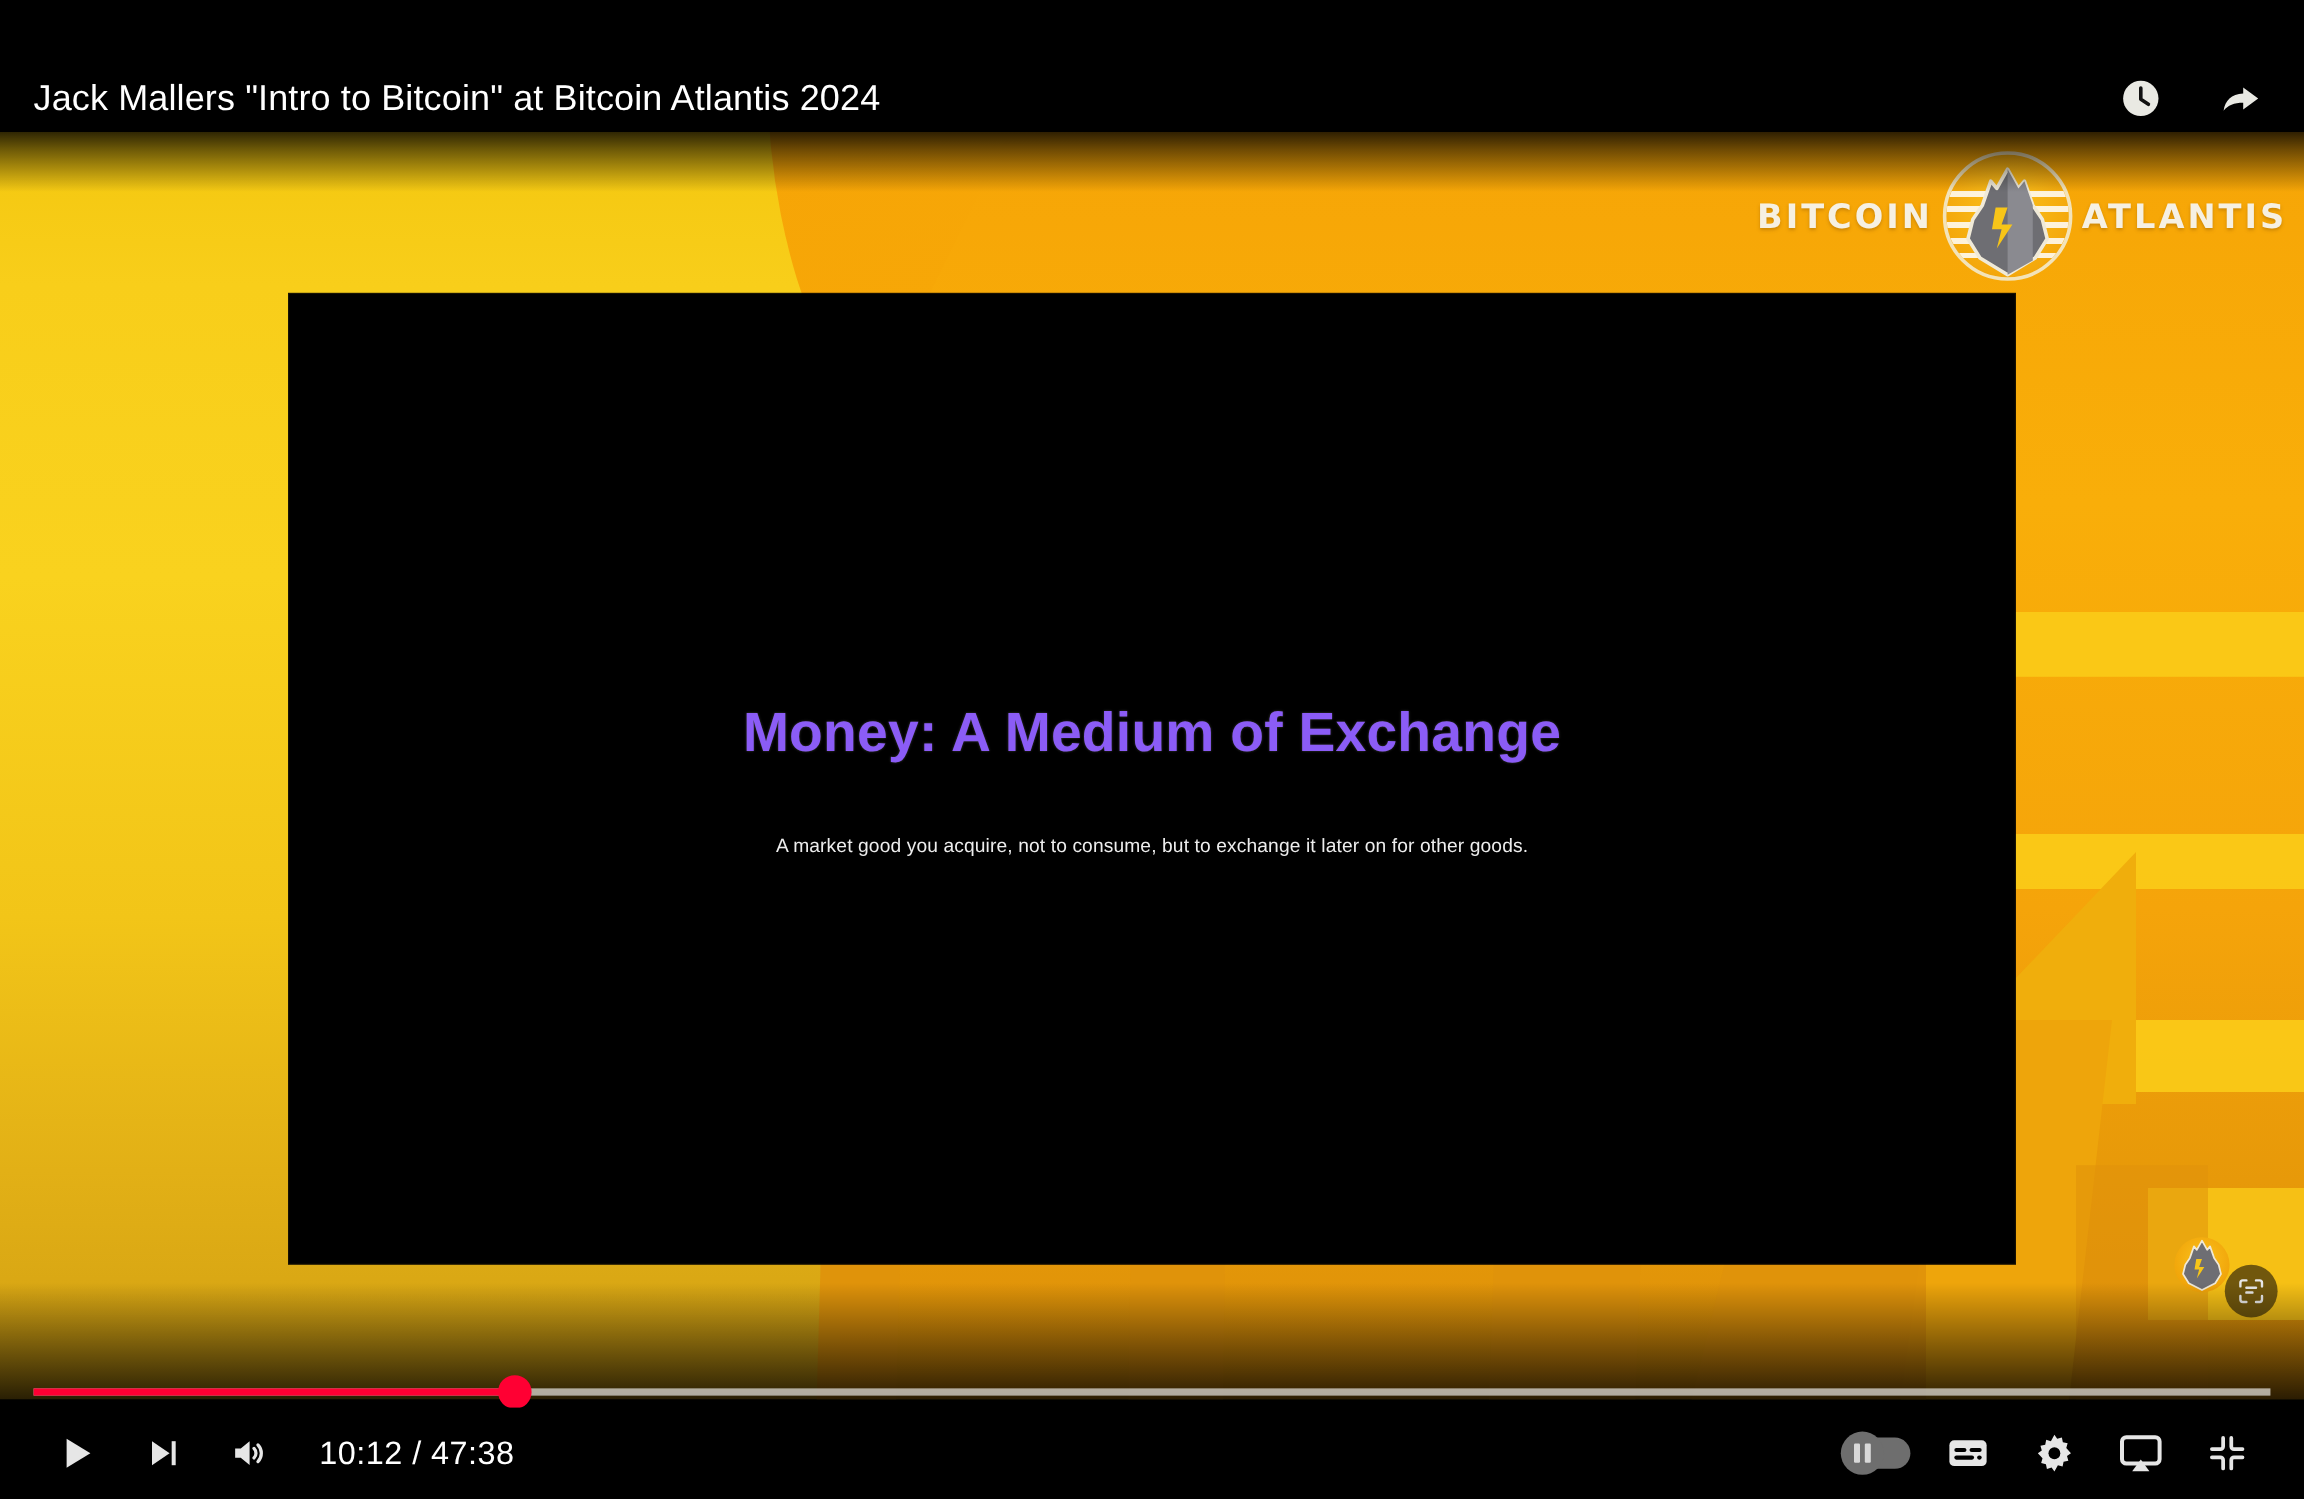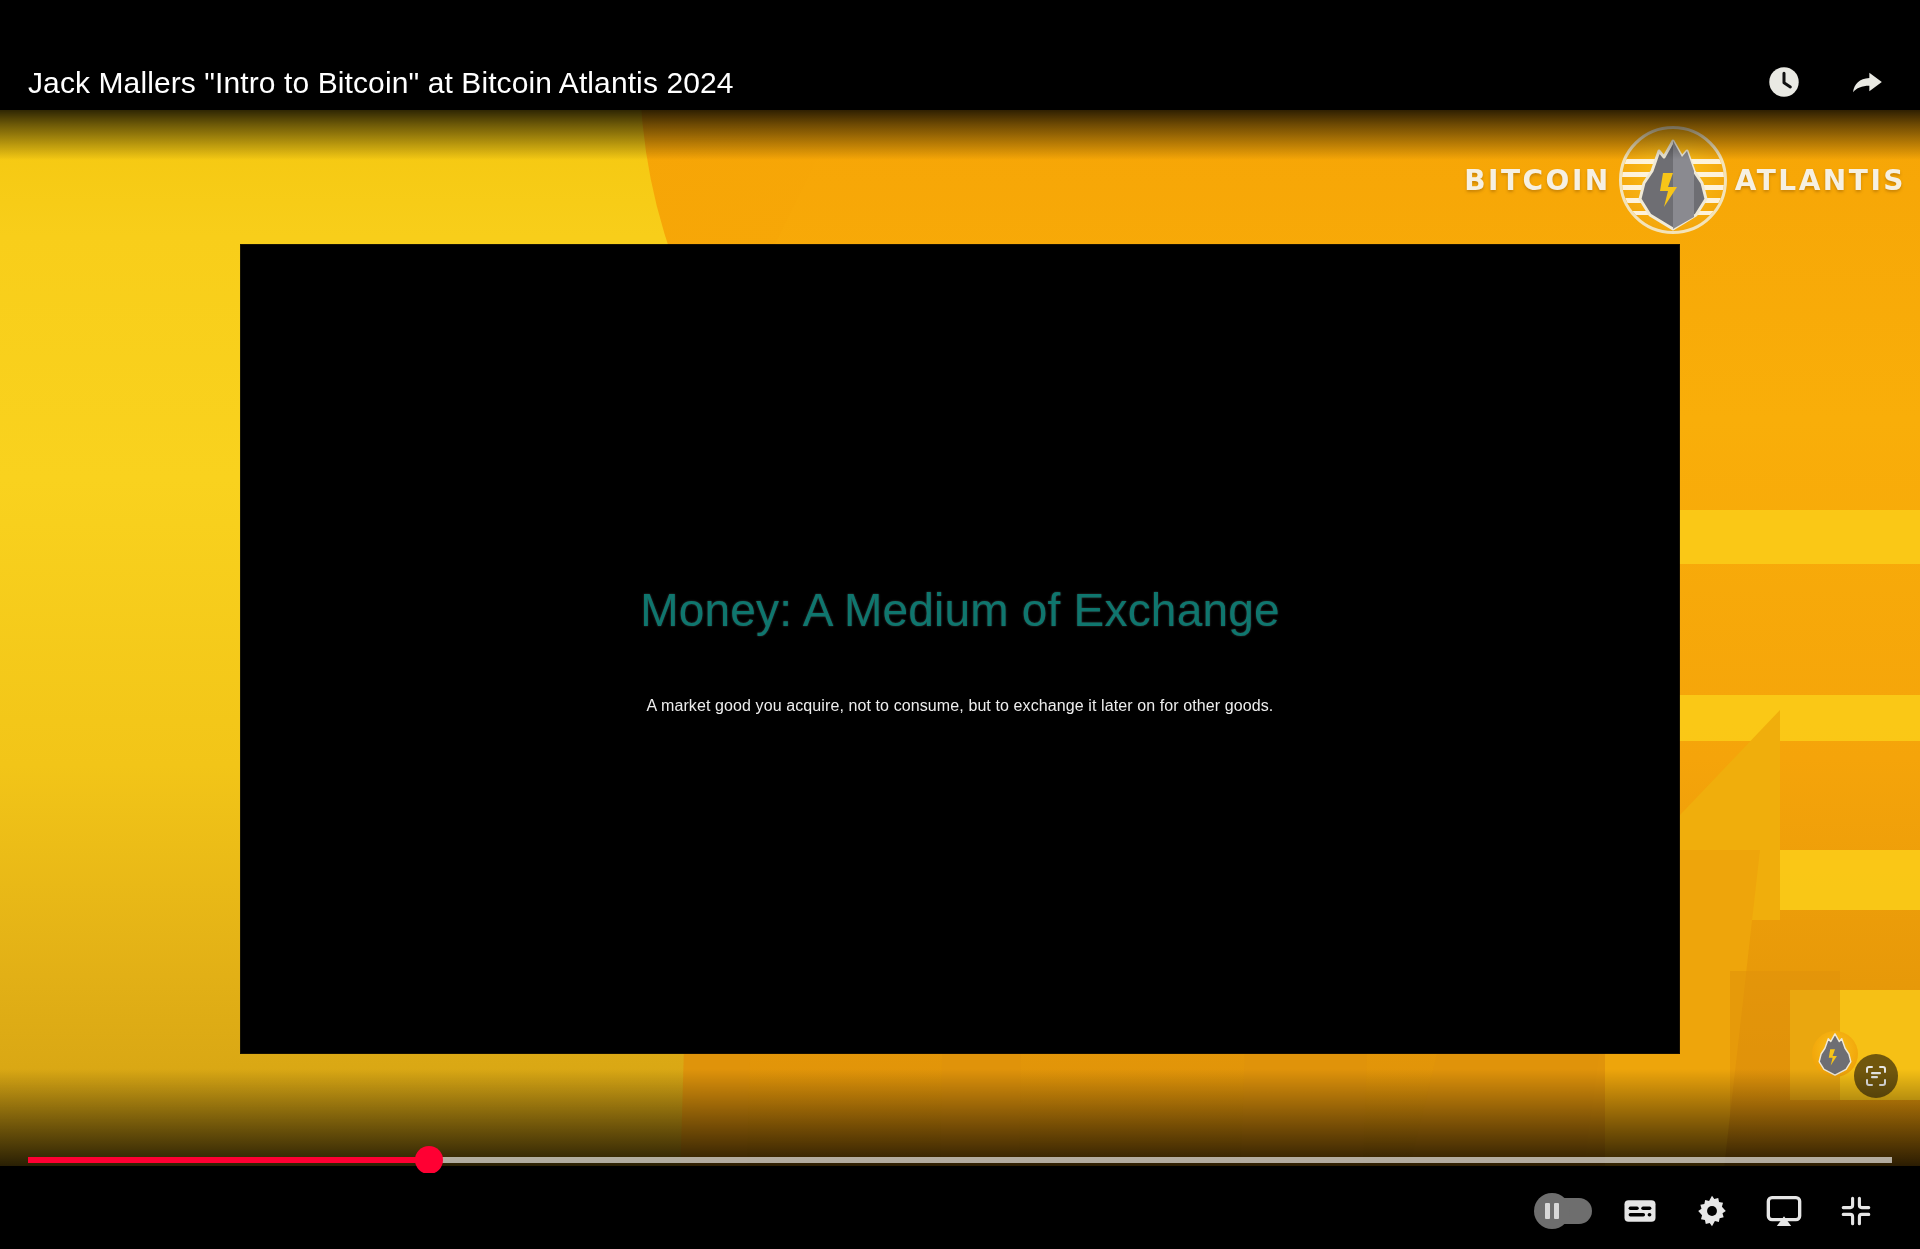--- a/index.html
+++ b/index.html
@@ -148,23 +148,23 @@
   .slide {
     position: absolute;
     left: 241px; top: 135px;
     width: 1438px; height: 808px;
     background: #000;
     display: flex; flex-direction: column;
     align-items: center; justify-content: center;
     box-shadow: 0 0 0 1px rgba(0,0,0,.9);
   }
   .slide-title {
-    color: #0f766e;
+    color: #8b5cf6;
     font-size: 46px;
-    font-weight: 400;
+    font-weight: 700;
     letter-spacing: .2px;
     text-align: center;
     margin-bottom: 60px;
     text-shadow: 0 0 2px rgba(255,255,255,.25);
   }
   .slide-sub {
     color: #EDEDED;
     font-size: 16px;
     font-weight: 400;
     text-align: center;
@@ -387,20 +387,45 @@
 
   <div class="progress-wrap">
     <div class="progress-track">
       <div class="progress-loaded" id="loaded" style="width: 100%;"></div>
       <div class="progress-played" id="played" style="width: 21.5%;"></div>
       <div class="progress-thumb" id="thumb" style="left: 21.5%;"></div>
     </div>
   </div>
 
   <div class="controls">
+    <div class="controls-left">
+
+      <div class="ctl">
+        <svg width="34" height="34" viewBox="0 0 24 24" aria-hidden="true">
+          <path d="M6 3.5 20 12 6 20.5z" fill="#E6E6E6"></path>
+        </svg>
+      </div>
+
+      <div class="ctl">
+        <svg width="32" height="32" viewBox="0 0 24 24" aria-hidden="true">
+          <path d="M5 4.5 16 12 5 19.5z" fill="#E6E6E6"></path>
+          <rect x="17.3" y="4.5" width="2.5" height="15" fill="#E6E6E6"></rect>
+        </svg>
+      </div>
+
+      <div class="ctl">
+        <svg width="34" height="34" viewBox="0 0 24 24" aria-hidden="true">
+          <path d="M3.5 9.3h3.3L12 5v14L6.8 14.7H3.5z" fill="#E6E6E6"></path>
+          <path d="M14.6 9.2a4 4 0 0 1 0 5.6" fill="none" stroke="#E6E6E6" stroke-width="1.9" stroke-linecap="round"></path>
+          <path d="M16.9 7.1a7 7 0 0 1 0 9.8" fill="none" stroke="#E6E6E6" stroke-width="1.9" stroke-linecap="round"></path>
+        </svg>
+      </div>
+
+      <div class="time-display">10:12 / 47:38</div>
+    </div>
 
     <div class="controls-right">
 
       <div class="autoplay-toggle">
         <div class="toggle-body">
           <div class="toggle-knob">
             <span class="bar"></span>
             <span class="bar"></span>
           </div>
         </div>

